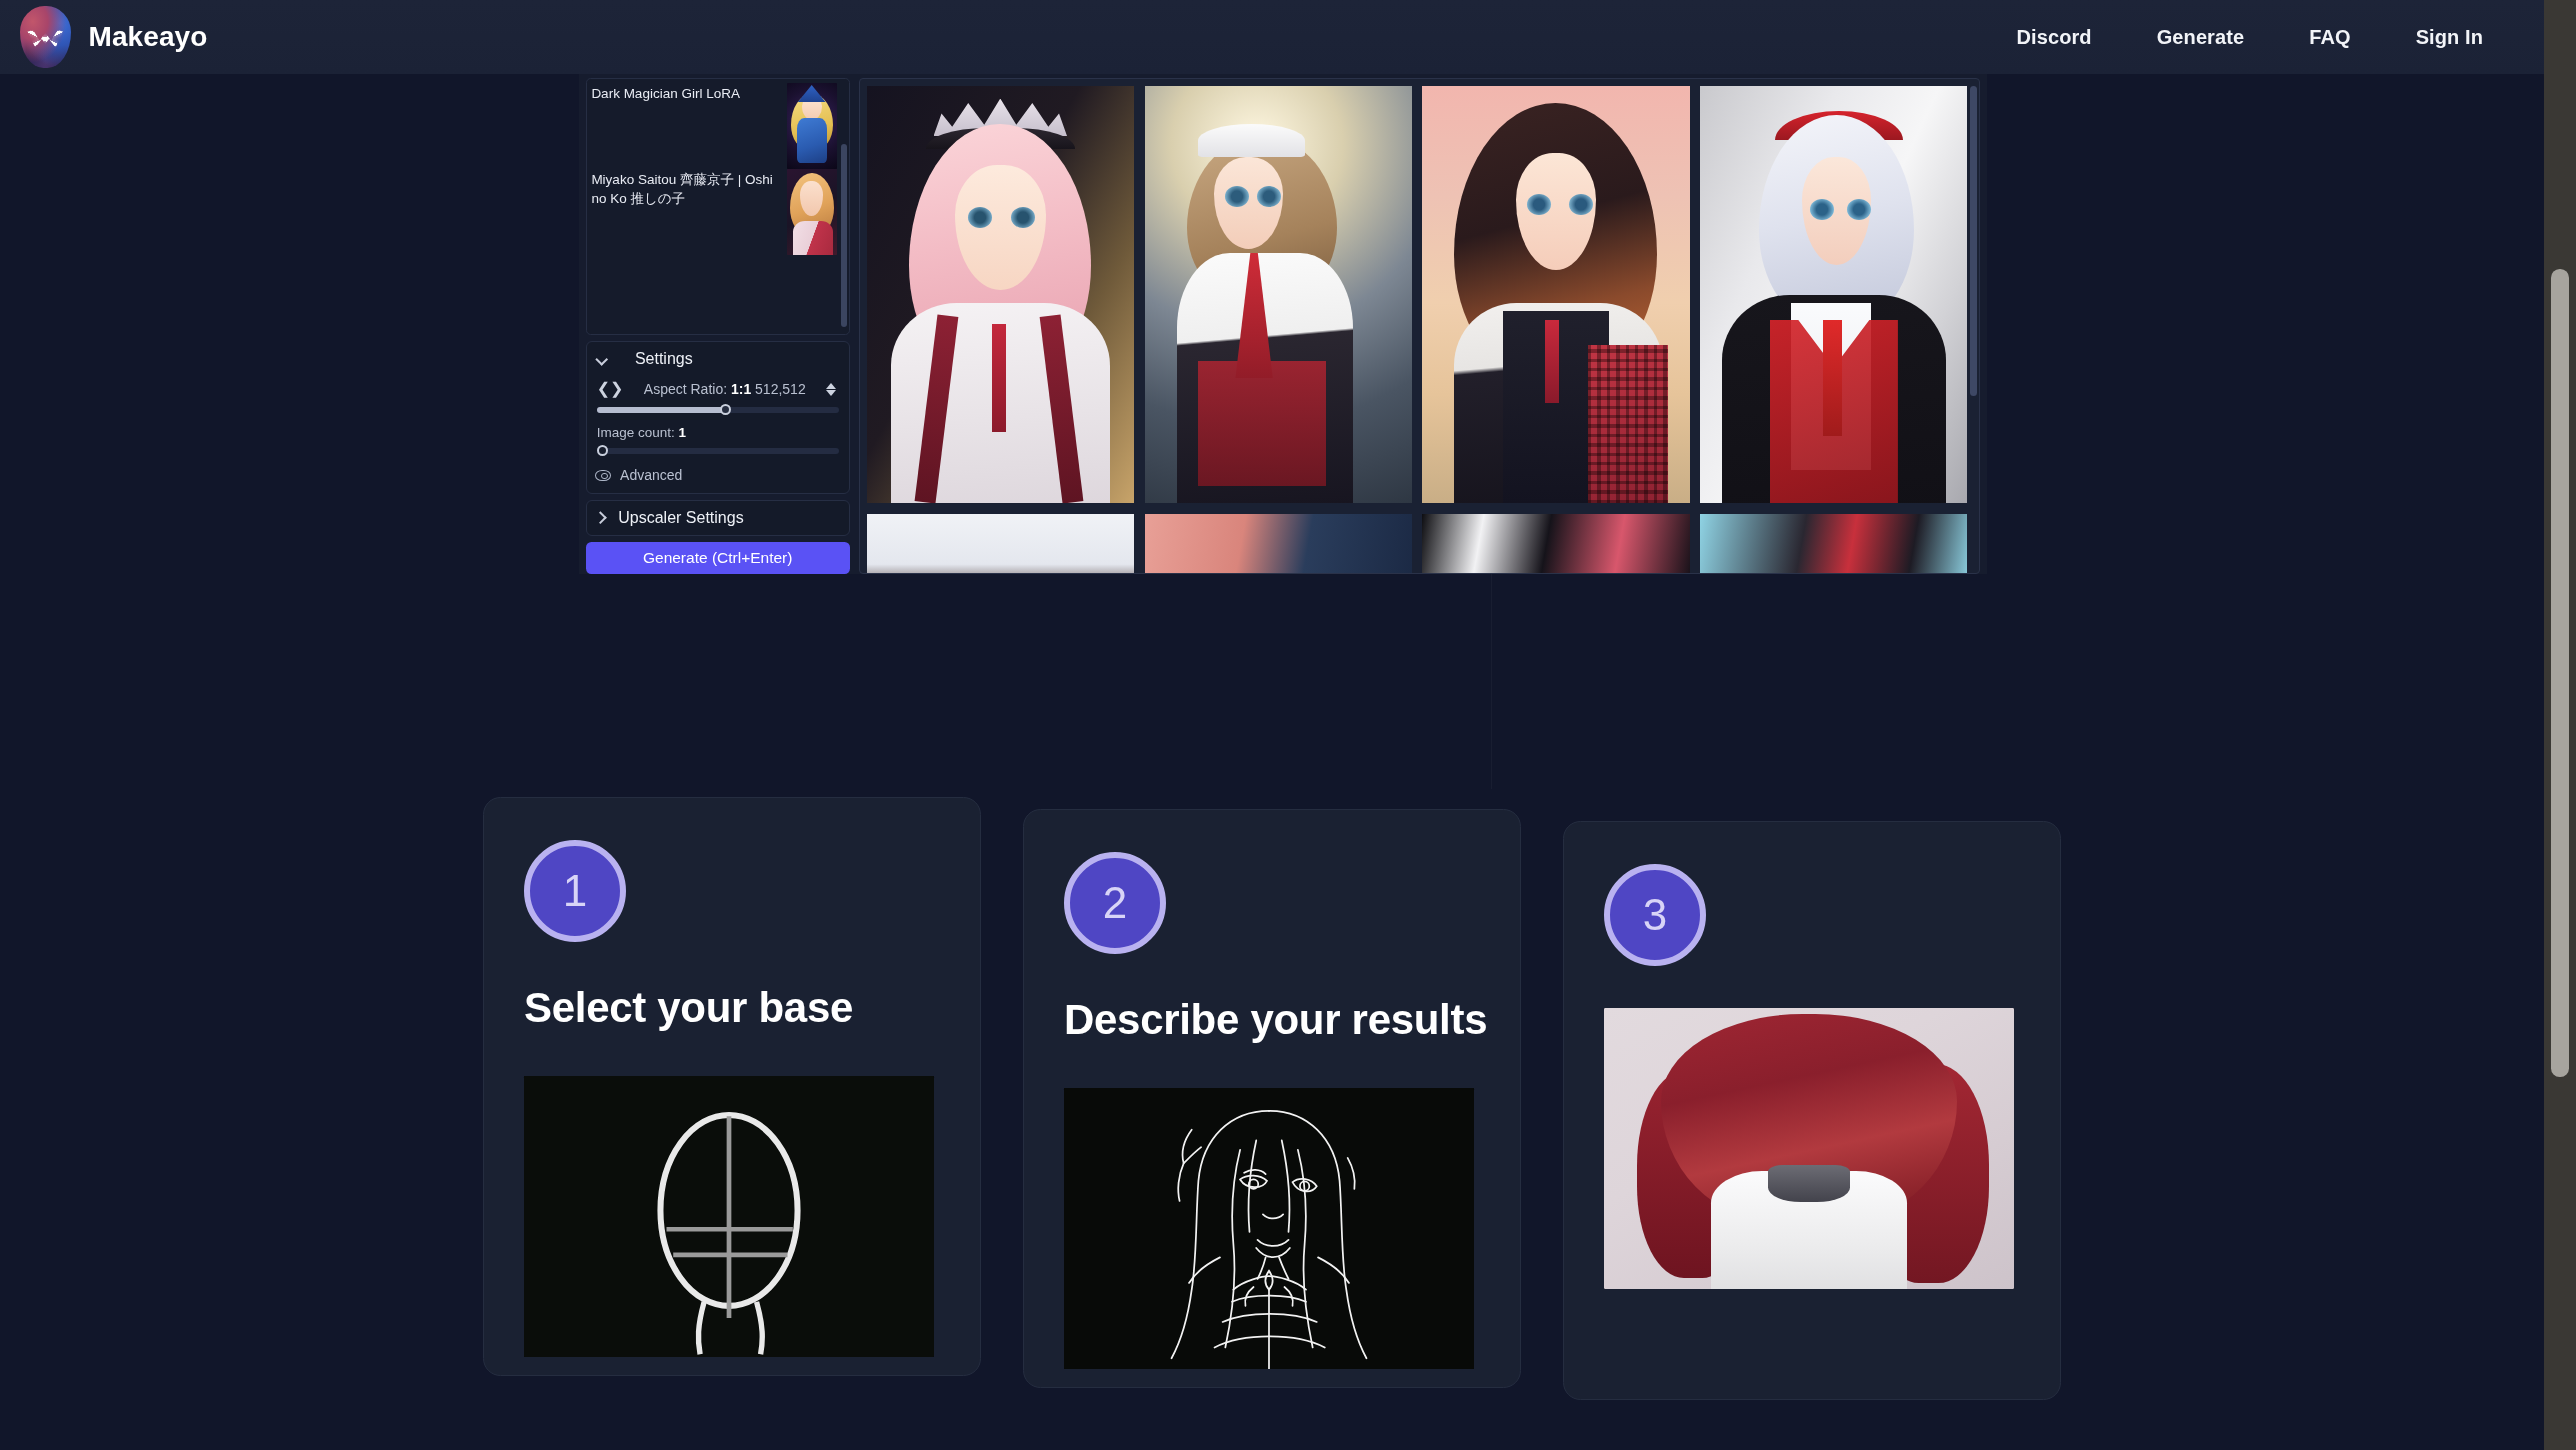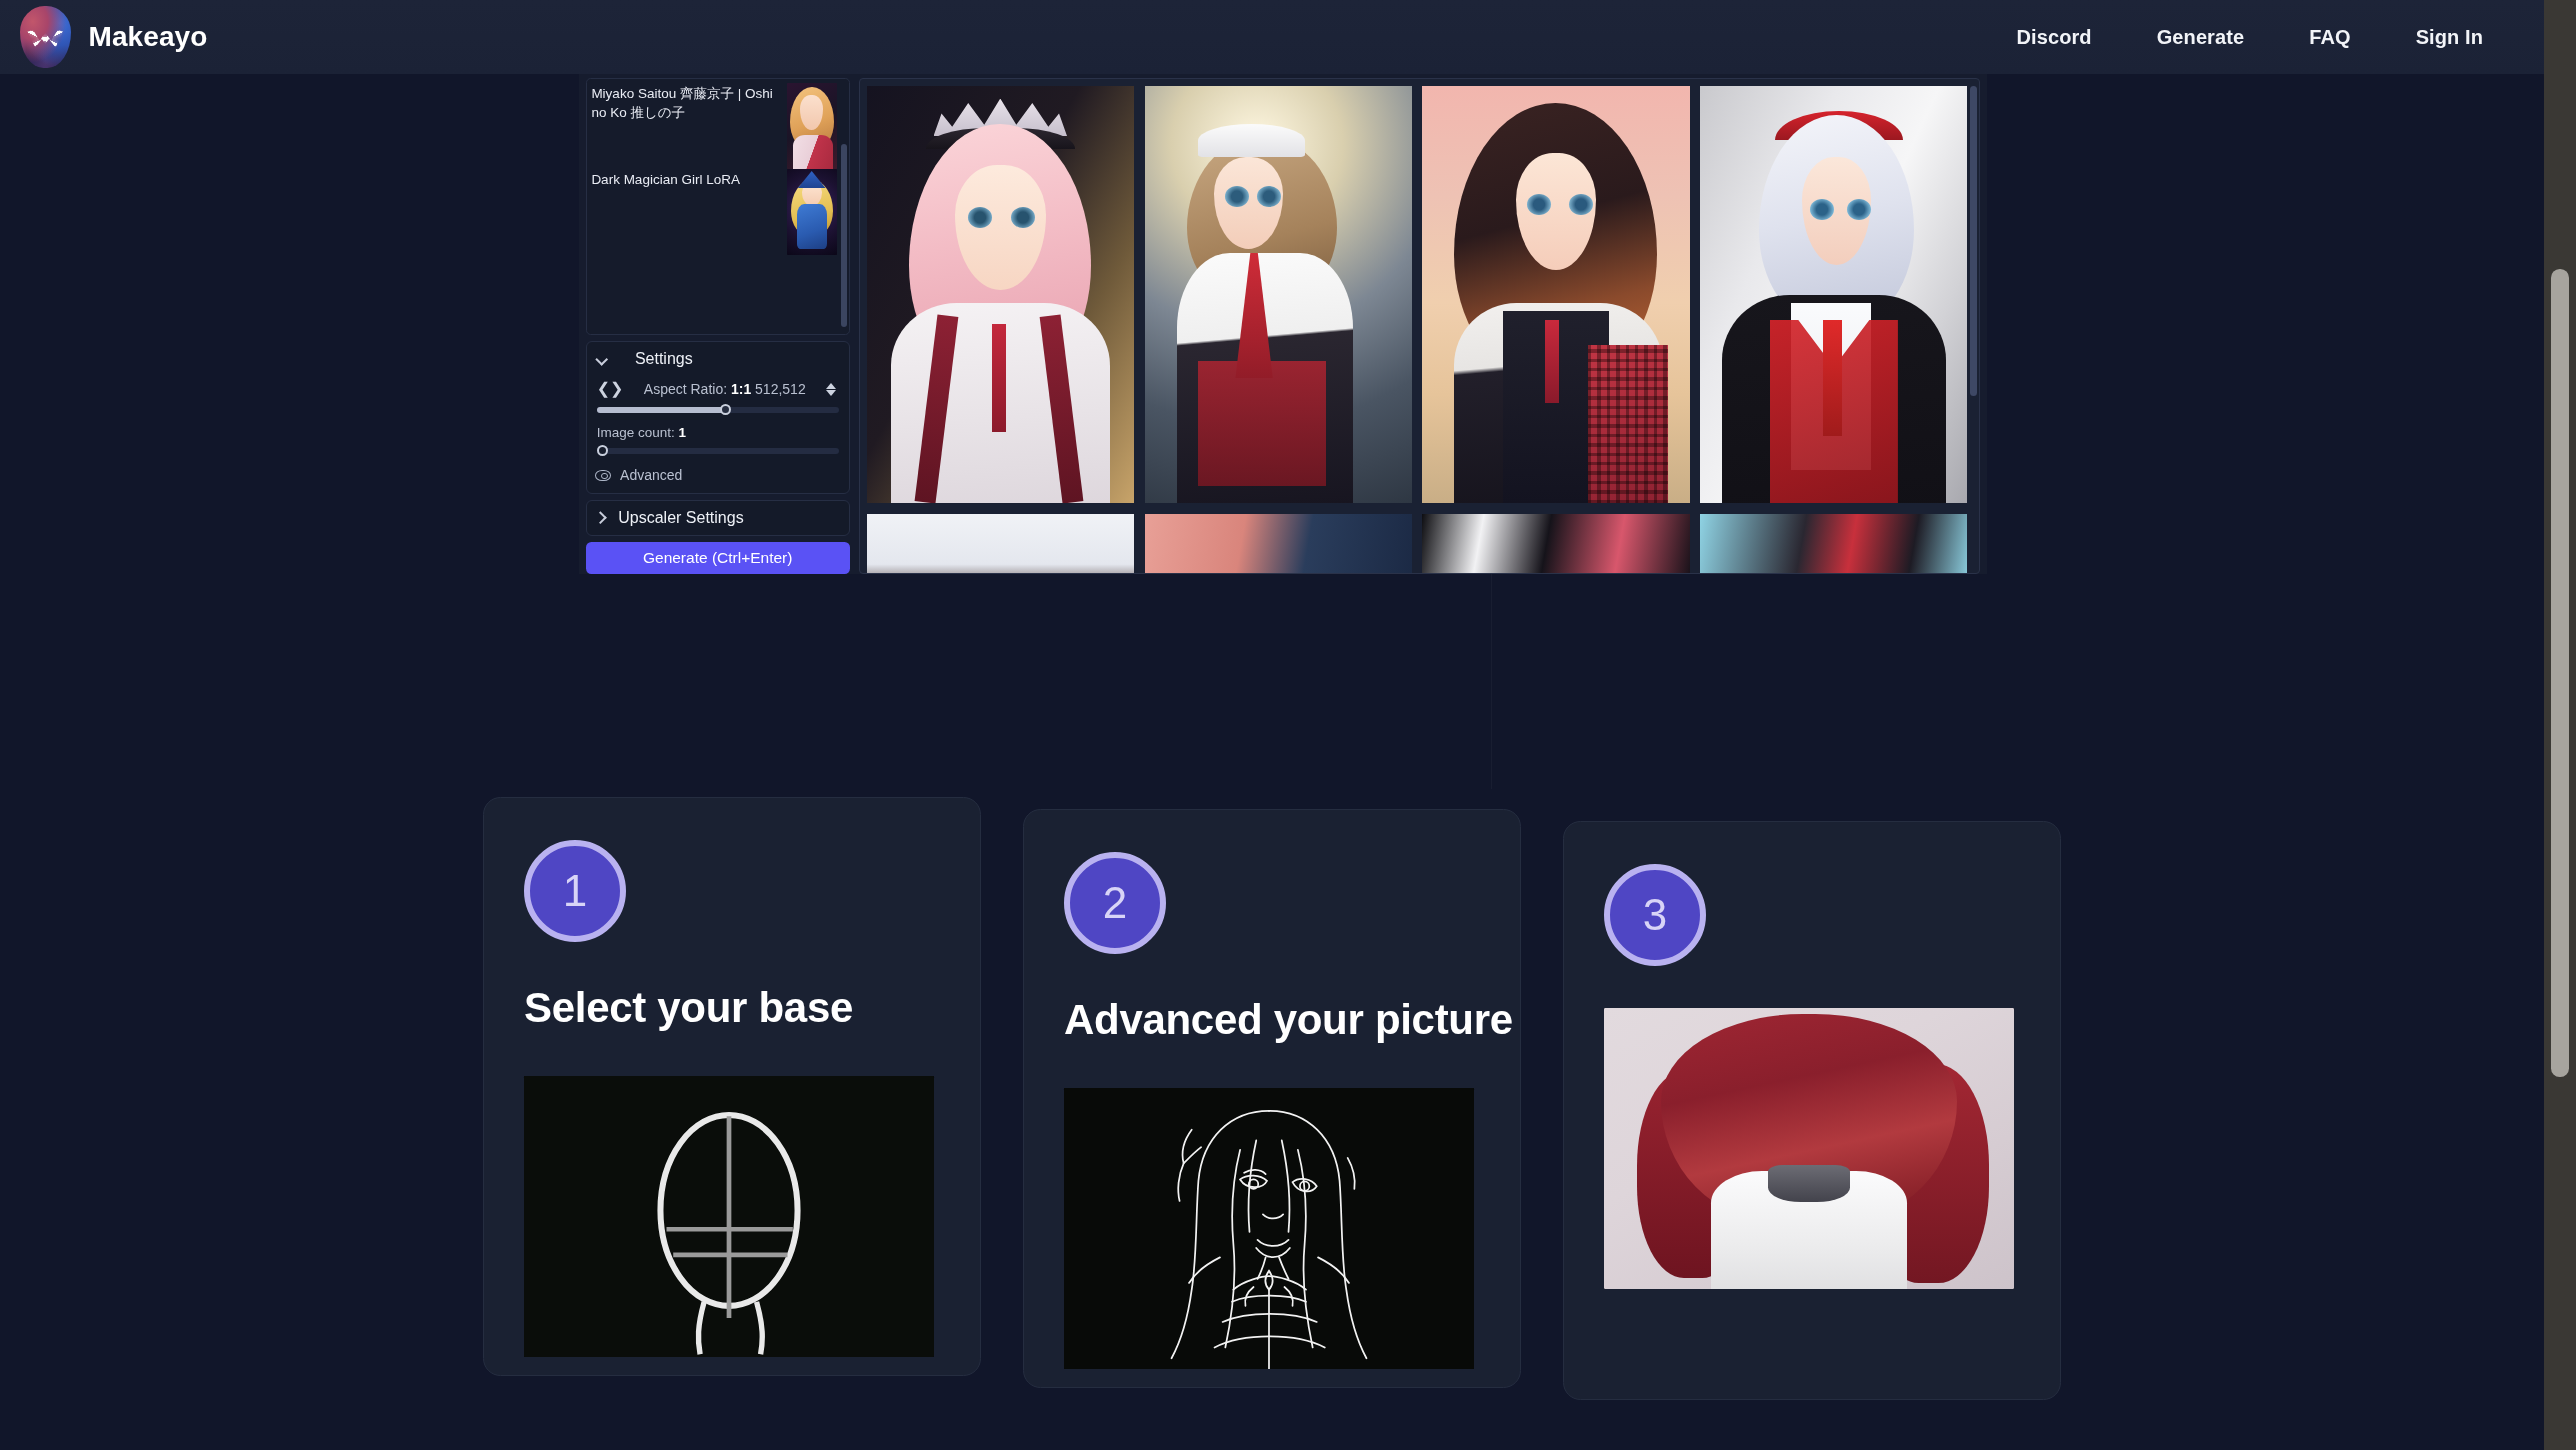--- a/index.html
+++ b/index.html
@@ -603,34 +603,34 @@
     </div>
   </div>
 
   <div id="embed">
     <div id="embed-inner">
 
       <div class="embed-left">
 
         <div class="lora-panel">
           <div class="lora-row">
-            <div class="lora-title">Miyako Saitou 齊藤京子 | Oshi no Ko 推しの子</div>
+            <div class="lora-title">Dark Magician Girl LoRA</div>
             <div class="lora-thumb">
-              <div class="art t-miyako">
+              <div class="art t-dmg">
                   <div class="bg"></div>
                   <div class="hair"></div>
                   <div class="face"></div>
                   <div class="body"></div>
                 </div>
             </div>
           </div>
           <div class="lora-row">
-            <div class="lora-title">Dark Magician Girl LoRA</div>
+            <div class="lora-title">Miyako Saitou 齊藤京子 | Oshi no Ko 推しの子</div>
             <div class="lora-thumb">
-              <div class="art t-dmg">
+              <div class="art t-miyako">
                   <div class="bg"></div>
                   <div class="hair"></div>
                   <div class="face"></div>
                   <div class="body"></div>
                 </div>
             </div>
           </div>
           <div class="lora-scrollbar"></div>
         </div>
 
@@ -769,21 +769,21 @@
             <line x1="222" y1="266" x2="392" y2="266" stroke="#9a9a9a" stroke-width="7"></line>
             <path d="M268 336 C258 372 258 392 262 414" fill="none" stroke="#e9e9e9" stroke-width="8"></path>
             <path d="M346 336 C356 372 356 392 352 414" fill="none" stroke="#e9e9e9" stroke-width="8"></path>
           </svg>
         </div>
       </div>
     </div>
 
     <div class="step-card lower">
       <div class="badge">2</div>
-      <div class="step-title">Advanced your picture</div>
+      <div class="step-title">Describe your results</div>
       <div class="step-thumb">
         <div class="lineart">
           <svg viewBox="0 0 610 418" width="410" height="281">
             <g fill="none" stroke="#f2f2f2" stroke-width="2.6" stroke-linecap="round">
               <path d="M305 34 C248 34 206 74 200 138 C196 188 198 250 190 300 C184 344 172 380 160 402"></path>
               <path d="M305 34 C362 34 404 74 410 138 C414 188 412 250 420 300 C426 344 438 380 450 402"></path>
               <path d="M262 92 C250 140 248 186 252 232 C256 276 252 330 240 386"></path>
               <path d="M286 78 C276 124 272 168 276 214"></path>
               <path d="M348 92 C360 140 362 186 358 232 C354 276 358 330 370 386"></path>
               <path d="M324 78 C334 124 338 168 334 214"></path>

